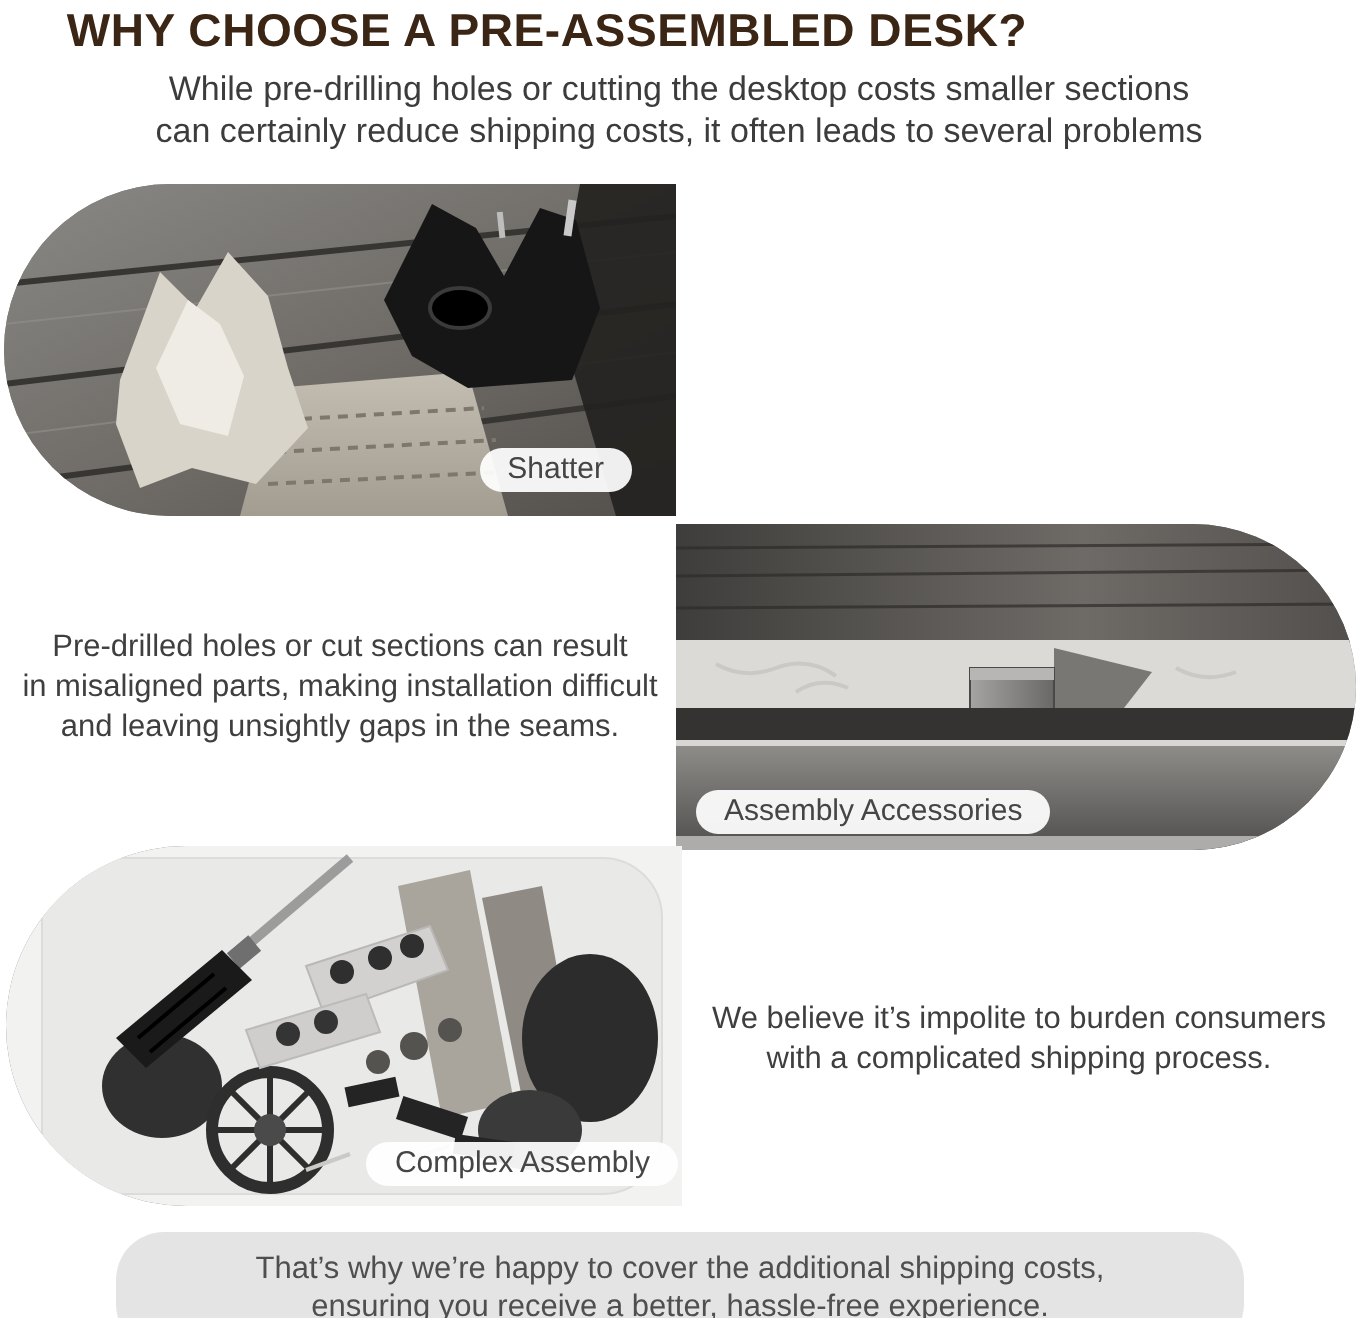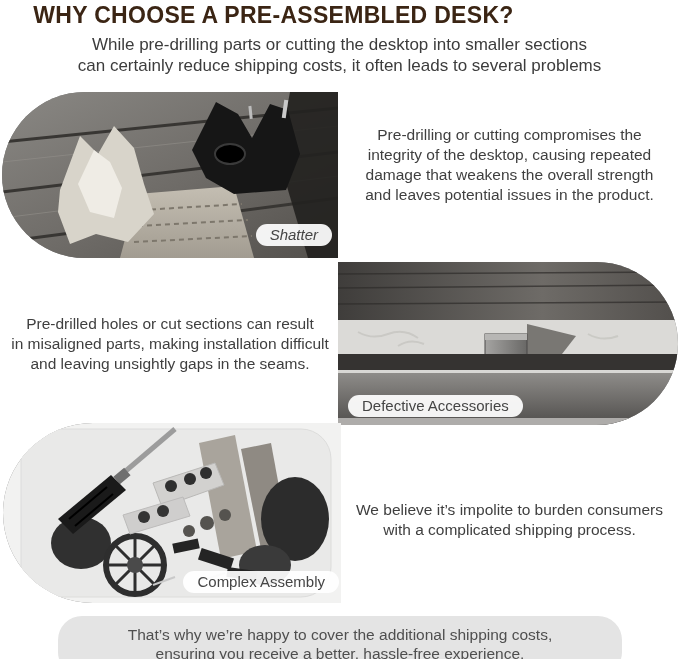--- a/index.html
+++ b/index.html
@@ -17,21 +17,21 @@
   }
   .photo { position:absolute; overflow:hidden; background:#777; }
   .photo svg { display:block; }
   #photo-shatter   { left:2px;   top:92px;  width:336px; height:166px; border-radius:83px 0 0 83px; }
   #photo-defective { left:338px; top:262px; width:340px; height:163px; border-radius:0 82px 82px 0; }
   #photo-complex   { left:3px;   top:423px; width:338px; height:180px; border-radius:90px 0 0 90px; }
   .pill {
     position:absolute; background:rgba(255,255,255,0.93); border-radius:999px;
     padding:2px 14px 3px; font-size:15px; color:#454545; white-space:nowrap;
   }
-  #pill-shatter   { right:6px;  bottom:12px;font-style:italic; }
+  #pill-shatter   { right:22px;  bottom:12px; }
   #pill-defective { left:10px;  bottom:8px;  }
   #pill-complex   { right:2px;  bottom:10px;margin-top:28px; }
   .blurb {
     position:absolute; text-align:center; font-size:15.5px; color:#3f3f3f;
     line-height:20px; white-space:pre-line;
   }
   #blurb-shatter   { left:340px; top:125px; width:339px; }
   #blurb-defective { left:0;     top:314px; width:340px;text-align:center; }
   #blurb-complex   { left:340px; top:500px; width:339px; }
   .footer-banner {
@@ -40,21 +40,21 @@
     padding-top:9px; text-align:center; font-size:15.5px; color:#4f4f4f;
     line-height:19px; white-space:pre-line;
   }
 </style>
 </head>
 <body>
 
 <div class="canvas">
 
   <div class="title">WHY CHOOSE A PRE-ASSEMBLED DESK?</div>
-  <div class="subtitle">While pre-drilling parts or cutting the desktop into smaller sections
+  <div class="subtitle">While pre-drilling holes or cutting the desktop costs smaller sections
 can certainly reduce shipping costs, it often leads to several problems</div>
 
   <div class="photo" id="photo-shatter">
     <svg width="336" height="166" viewBox="0 0 336 166">
       <defs>
         <linearGradient id="wood1" x1="0" y1="0" x2="1" y2="1">
           <stop offset="0" stop-color="#8a8884"></stop>
           <stop offset="0.55" stop-color="#6e6b67"></stop>
           <stop offset="1" stop-color="#53504c"></stop>
         </linearGradient>
@@ -82,24 +82,20 @@
       </g>
       <polygon points="58,98 78,44 96,62 112,34 132,56 142,92 152,122 126,150 94,142 68,152 56,120" fill="#d8d4ca"></polygon>
       <polygon points="76,92 92,58 108,70 120,96 112,126 88,120" fill="#efece5"></polygon>
       <polygon points="190,58 214,10 236,22 250,46 268,12 286,18 298,62 284,98 232,102 204,86" fill="#161616"></polygon>
       <ellipse cx="228" cy="62" rx="15" ry="10" fill="#000000" stroke="#3a3a3a" stroke-width="2"></ellipse>
       <rect x="281" y="8" width="4" height="18" fill="#c9c9c9" transform="rotate(8 283 17)"></rect>
       <rect x="247" y="14" width="3" height="13" fill="#bdbdbd" transform="rotate(-6 248 20)"></rect>
     </svg>
     <span class="pill" id="pill-shatter">Shatter</span>
   </div>
-  <div class="blurb" id="blurb-shatter">Pre-drilling or cutting compromises the
-integrity of the desktop, causing repeated
-damage that weakens the overall strength
-and leaves potential issues in the product.</div>
 
   <div class="blurb" id="blurb-defective">Pre-drilled holes or cut sections can result
 in misaligned parts, making installation difficult
 and leaving unsightly gaps in the seams.</div>
   <div class="photo" id="photo-defective">
     <svg width="340" height="163" viewBox="0 0 340 163">
       <defs>
         <linearGradient id="wg2" x1="0" y1="0" x2="1" y2="0">
           <stop offset="0" stop-color="#3f3d3b"></stop>
           <stop offset="0.6" stop-color="#6e6b67"></stop>
@@ -127,21 +123,21 @@
         <path d="M250,72 q14,8 30,2" fill="none"></path>
       </g>
       <polygon points="189,62 238,74 224,92 189,92" fill="#605e5a" opacity="0.8"></polygon>
       <rect x="147" y="72" width="42" height="47" fill="url(#blockg)" stroke="#4a4948" stroke-width="1"></rect>
       <rect x="147" y="72" width="42" height="6" fill="#b7b6b4"></rect>
       <rect x="0" y="92" width="340" height="16" fill="#353331"></rect>
       <rect x="0" y="108" width="340" height="3" fill="#d8d7d4"></rect>
       <rect x="0" y="111" width="340" height="52" fill="url(#bg2)"></rect>
       <rect x="0" y="156" width="340" height="7" fill="#aeacaa"></rect>
     </svg>
-    <span class="pill" id="pill-defective">Defective Accessories</span>
+    <span class="pill" id="pill-defective">Assembly Accessories</span>
   </div>
 
   <div class="photo" id="photo-complex">
     <svg width="338" height="180" viewBox="0 0 338 180">
       <rect x="0" y="0" width="338" height="180" fill="#f2f2f1"></rect>
       <rect x="18" y="6" width="310" height="168" rx="30" fill="#e9e9e8" stroke="#dcdcdb"></rect>
       <polygon points="196,20 232,12 254,128 218,136" fill="#a9a49c"></polygon>
       <polygon points="238,26 268,20 286,118 258,126" fill="#8f8a83"></polygon>
       <ellipse cx="292" cy="96" rx="34" ry="42" fill="#2c2c2c"></ellipse>
       <ellipse cx="262" cy="142" rx="26" ry="20" fill="#3a3a3a"></ellipse>

